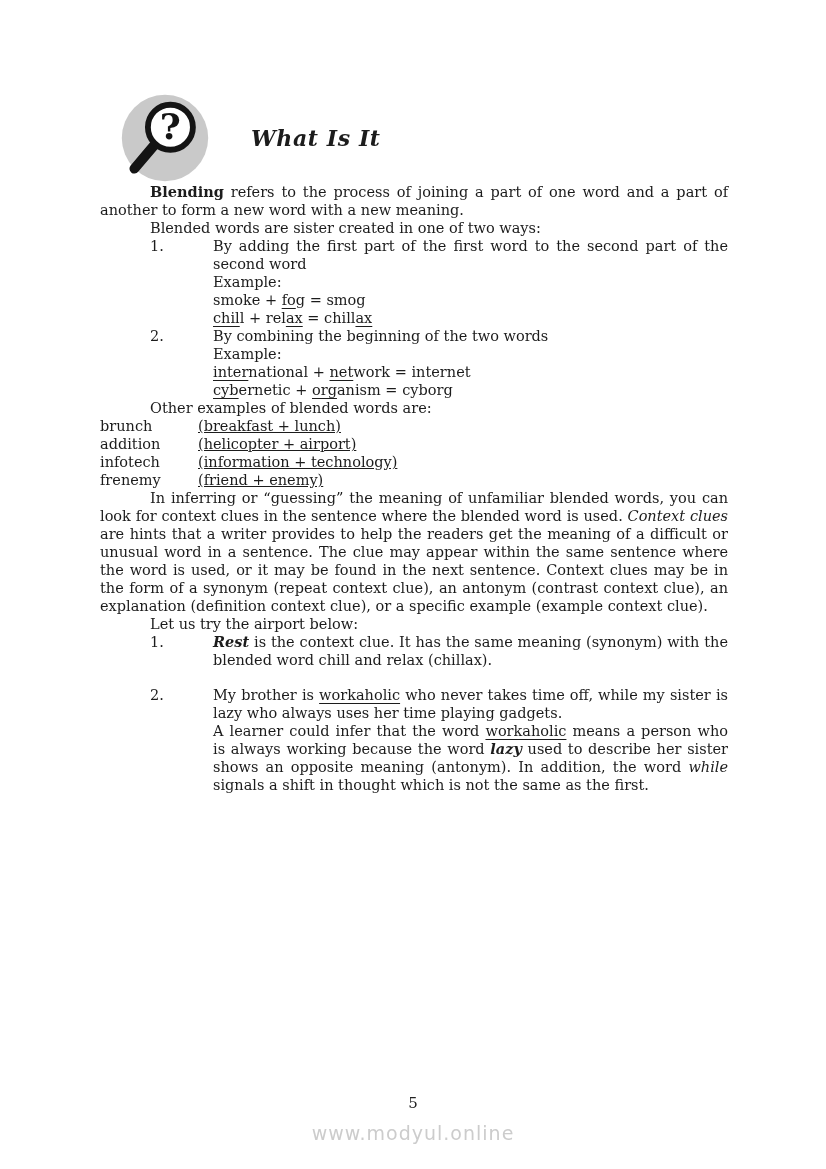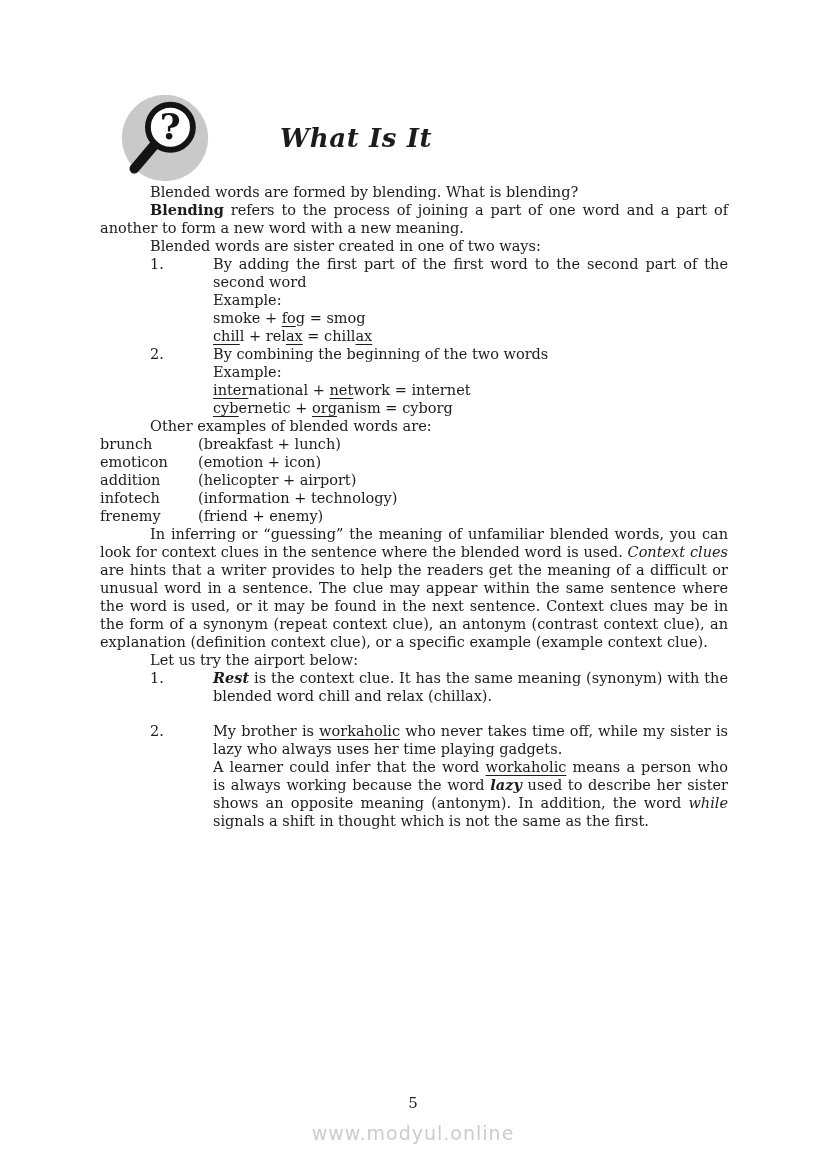--- a/index.html
+++ b/index.html
@@ -6,39 +6,39 @@
   .page {
     width:826px; height:1169px; position:relative; background:#ffffff;
     font-family:"DejaVu Serif","Liberation Serif",serif;
     color:#1c1c1c; font-size:14.5px; line-height:18px;
     margin:0 auto; overflow:hidden;
   }
   
   .header { display:flex; align-items:flex-start; padding:93px 0 0 120px; }
   .icon-badge { width:90px; height:90px; flex:none; }
   .page-title {
-    font-size:26px; font-weight:bold; font-style:italic;
-    margin:36px 0 0 70px; letter-spacing:0.6px; white-space:nowrap;
+    font-size:22px; font-weight:bold; font-style:italic;
+    margin:36px 0 0 41px; letter-spacing:0.6px; white-space:nowrap;
   }
   
   .content { padding:0 98px 0 100px; }
   .content p { margin:0; text-align:justify; }
   .ind { text-indent:50px; }
   .mt-36 { margin-top:36px; }
   .mt-17 { margin-top:17px; }
   .mt-18 { margin-top:18px; }
   .mt-15 { margin-top:15px; }
   
   .li { display:flex; margin-left:50px; }
   .li .num { flex:none; width:24px; }
   .li .li-body { flex:1; text-align:justify; }
   .li .li-body p { text-align:justify;margin-left:39px; }
   .ex-line { margin-left:78px; text-align:left !important; }
   
-  .wrow { margin-left:152px; text-align:left !important; }
+  .wrow { margin-left:152px; text-align:left !important;text-decoration:underline; }
   .wword { display:inline-block; width:98px; }
   
   .u-seg { text-underline-offset:2.5px; text-decoration-thickness:1.4px; }
   
   .page-number {
     position:absolute; bottom:57px; left:0; width:100%;
     text-align:center; font-size:15px; color:#222;
   }
   .watermark {
     position:absolute; bottom:27px; left:0; width:100%;
@@ -58,21 +58,20 @@
         <line x1="38" y1="58" x2="16" y2="84" stroke="#141414" stroke-width="11" stroke-linecap="round"></line>
         <circle cx="56" cy="38" r="25" fill="#ffffff" stroke="#141414" stroke-width="6.5"></circle>
         <text x="56" y="51" text-anchor="middle" font-family="DejaVu Serif, Liberation Serif, serif" font-size="40" font-weight="bold" fill="#141414">?</text>
       </svg>
     </div>
     <div class="page-title">What Is It</div>
   </div>
 
   <div class="content">
 
-    <p class="ind mt-36"><span>Blended words are formed by blending. What is blending?</span></p>
 
     <p class="ind mt-17"><span style="font-weight: bold;">Blending</span><span> refers to the process of joining a part of one word and a part of another to form a new word with a new meaning.</span></p>
 
     <p class="ind mt-17"><span>Blended words are sister created in one of two ways:</span></p>
 
     <div class="li">
       <span class="num">1.</span>
       <div class="li-body">
         <p><span>By adding the first part of the first word to the second part of the second word</span></p>
         <p>Example:</p>
@@ -87,21 +86,20 @@
         <p><span>By combining the beginning of the two words</span></p>
         <p>Example:</p>
         <p class="ex-line"><span class="u-seg" style="text-decoration: underline;">inter</span><span>national + </span><span class="u-seg" style="text-decoration: underline;">net</span><span>work = internet</span></p>
         <p class="ex-line"><span class="u-seg" style="text-decoration: underline;">cyb</span><span>ernetic + </span><span class="u-seg" style="text-decoration: underline;">org</span><span>anism = cyborg</span></p>
       </div>
     </div>
 
     <p class="ind mt-17"><span>Other examples of blended words are:</span></p>
 
     <p class="wrow"><span class="wword">brunch</span><span>(breakfast + lunch)</span></p>
-    <p class="wrow"><span class="wword">emoticon</span><span>(emotion + icon)</span></p>
     <p class="wrow"><span class="wword">addition</span><span>(helicopter + airport)</span></p>
     <p class="wrow"><span class="wword">infotech</span><span>(information + technology)</span></p>
     <p class="wrow"><span class="wword">frenemy</span><span>(friend + enemy)</span></p>
 
     <p class="ind mt-17"><span>In inferring or “guessing” the meaning of unfamiliar blended words, you can look for context clues in the sentence where the blended word is used. </span><span style="font-style: italic;">Context clues</span><span> are hints that a writer provides to help the readers get the meaning of a difficult or unusual word in a sentence. The clue may appear within the same sentence where the word is used, or it may be found in the next sentence. Context clues may be in the form of a synonym (repeat context clue), an antonym (contrast context clue), an explanation (definition context clue), or a specific example (example context clue).</span></p>
 
     <p class="ind mt-15"><span>Let us try the airport below:</span></p>
 
     <div class="li">
       <span class="num">1.</span>

